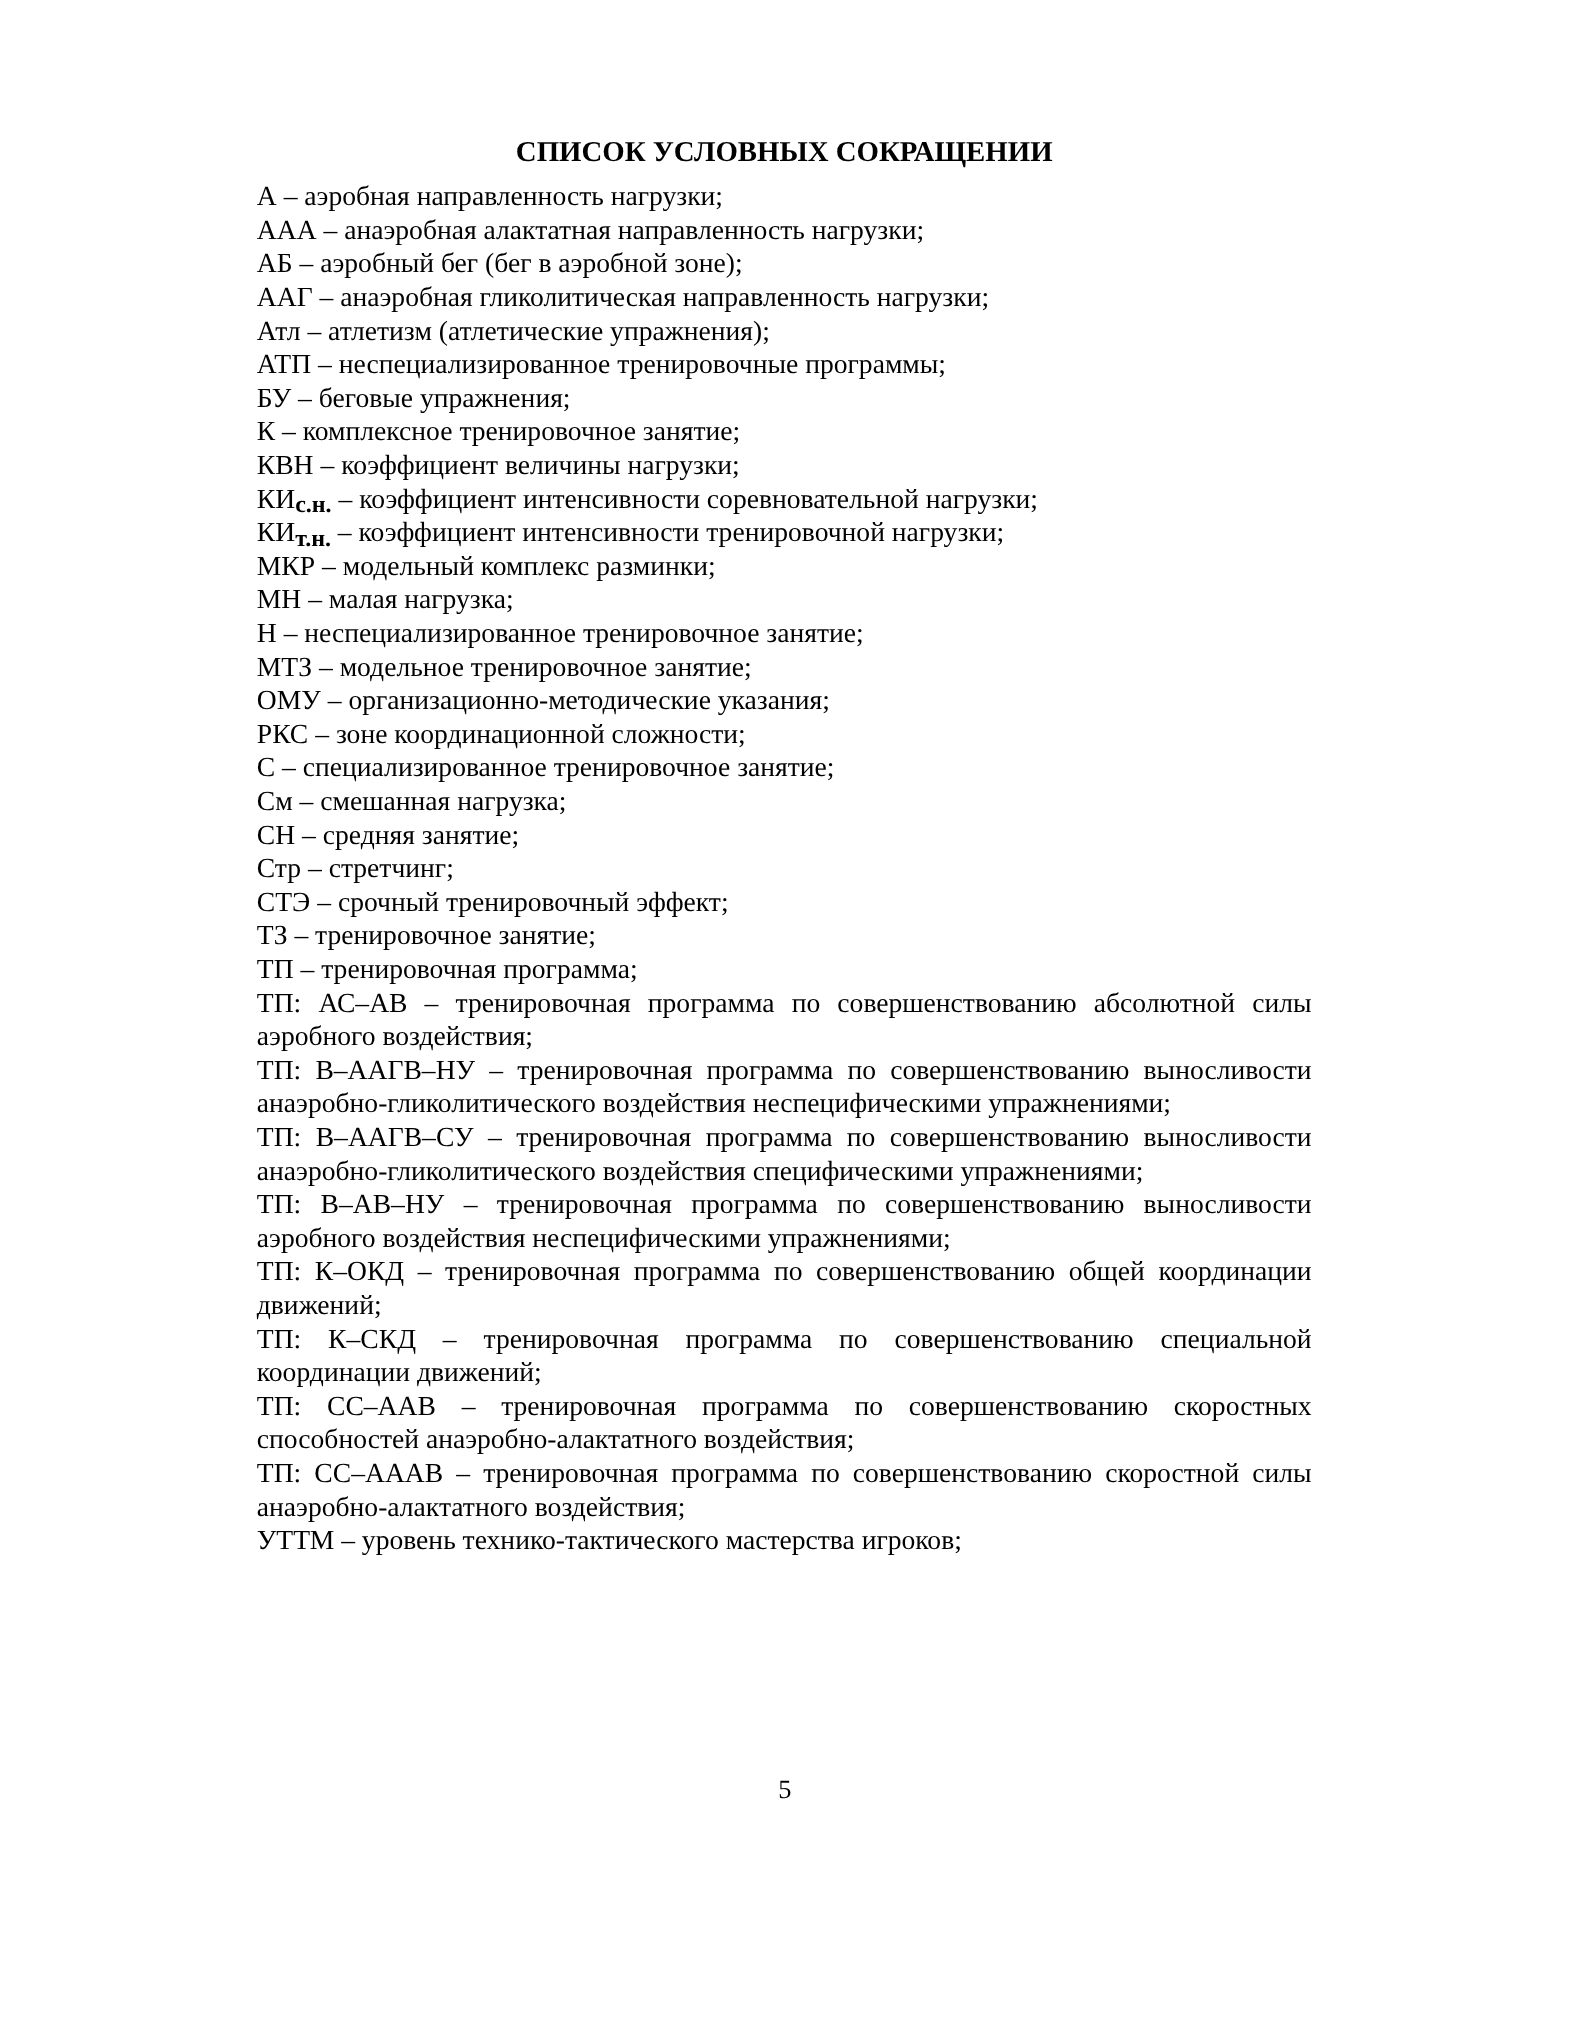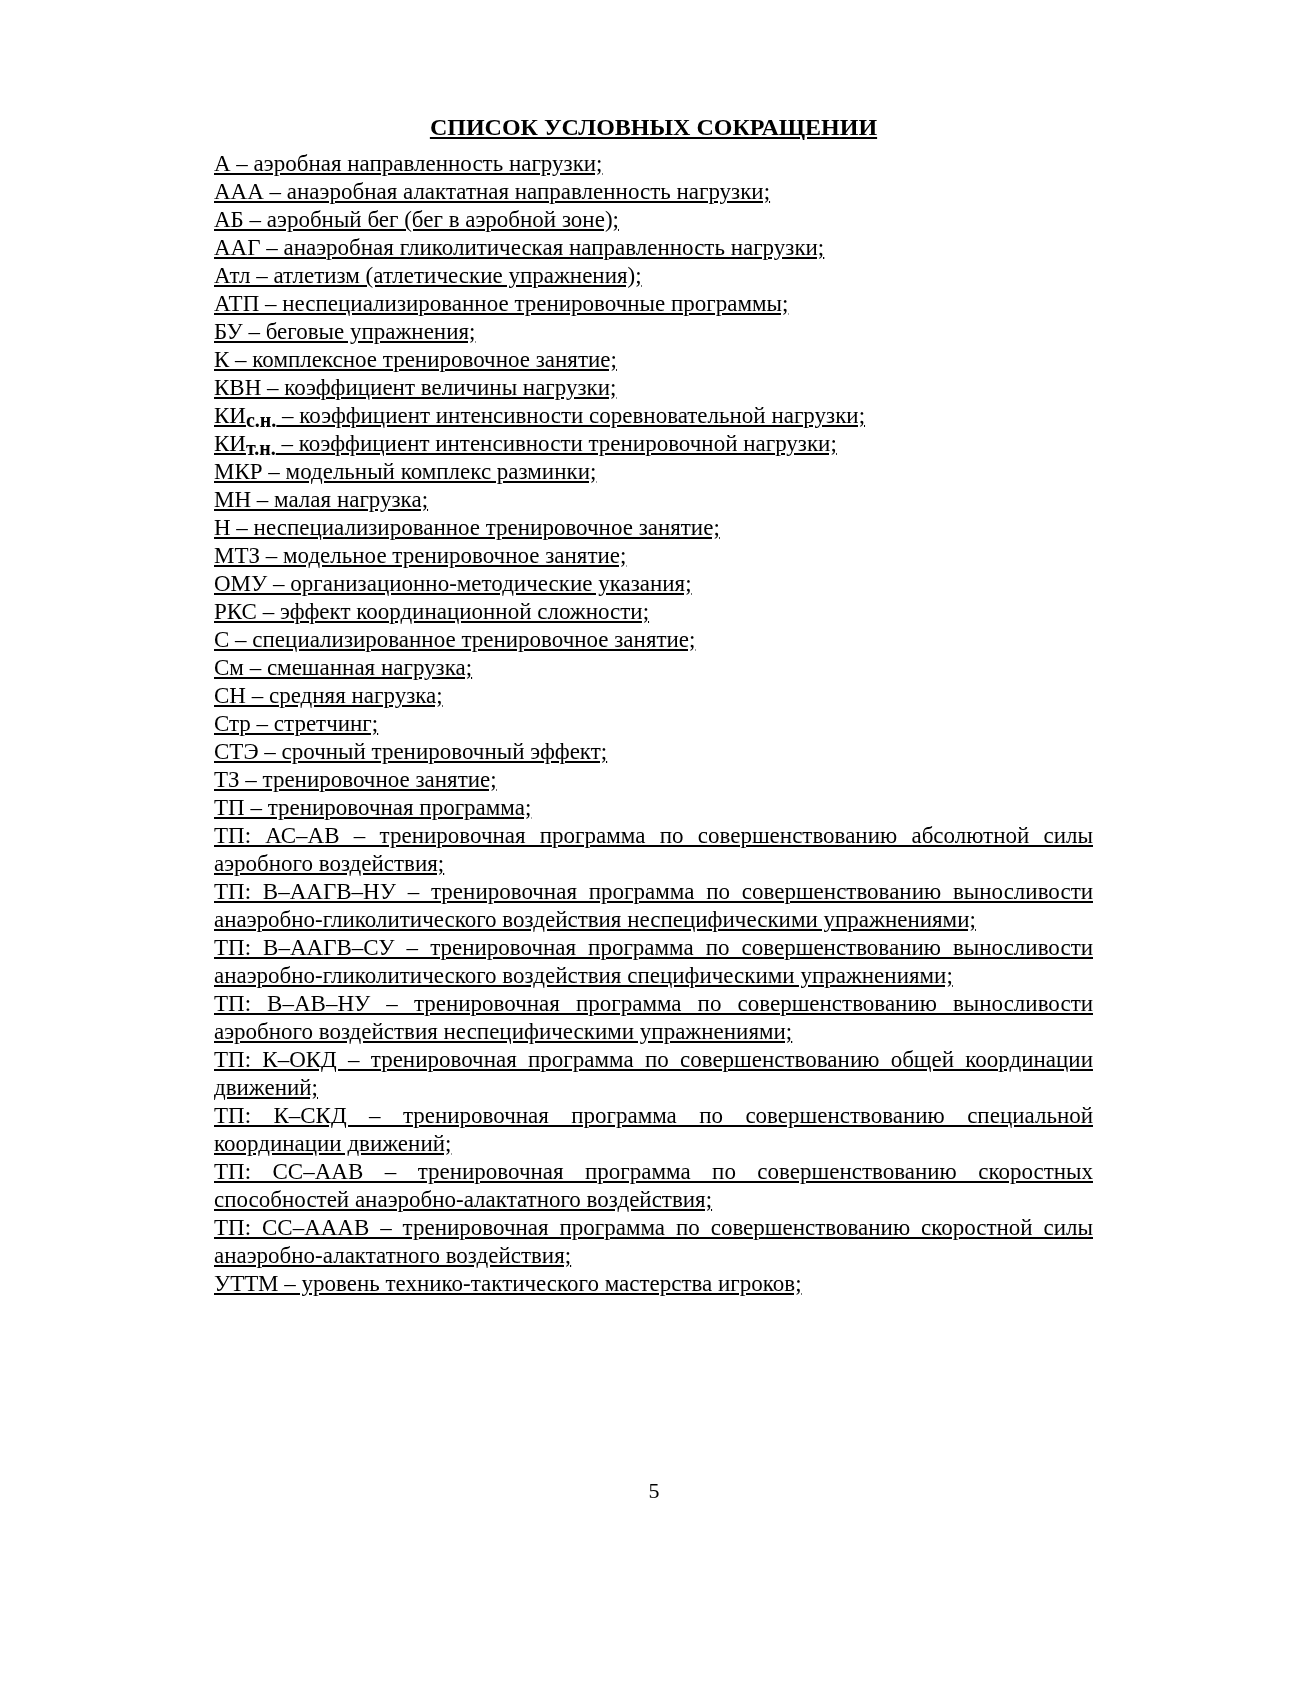--- a/index.html
+++ b/index.html
@@ -10,21 +10,20 @@
   .page {
     position: relative;
     width: 1308px;
     height: 1696px;
     box-sizing: border-box;
     background: #ffffff;
     color: #000000;
     font-family: "Liberation Serif", "DejaVu Serif", serif;
     padding: 112px 215px 0 214px;
     overflow: hidden;
-    text-decoration: underline;
   }
   .title {
     margin: 0 0 8px 0;
     font-size: 24px;
     line-height: 30px;
     font-weight: bold;
     text-align: center;
   }
   .abbr-list {
     width: 100%;
@@ -84,27 +83,27 @@
   <p class="item"><span class="pre">МКР – модельный комплекс разминки;</span></p>
 
   <p class="item"><span class="pre">МН – малая нагрузка;</span></p>
 
   <p class="item"><span class="pre">Н – неспециализированное тренировочное занятие;</span></p>
 
   <p class="item"><span class="pre">МТЗ – модельное тренировочное занятие;</span></p>
 
   <p class="item"><span class="pre">ОМУ – организационно-методические указания;</span></p>
 
-  <p class="item"><span class="pre">РКС – эффект координационной сложности;</span></p>
+  <p class="item"><span class="pre">РКС – зоне координационной сложности;</span></p>
 
   <p class="item"><span class="pre">С – специализированное тренировочное занятие;</span></p>
 
   <p class="item"><span class="pre">См – смешанная нагрузка;</span></p>
 
-  <p class="item"><span class="pre">СН – средняя нагрузка;</span></p>
+  <p class="item"><span class="pre">СН – средняя занятие;</span></p>
 
   <p class="item"><span class="pre">Стр – стретчинг;</span></p>
 
   <p class="item"><span class="pre">СТЭ – срочный тренировочный эффект;</span></p>
 
   <p class="item"><span class="pre">ТЗ – тренировочное занятие;</span></p>
 
   <p class="item"><span class="pre">ТП – тренировочная программа;</span></p>
 
   <p class="item"><span class="pre">ТП: АС–АВ – тренировочная программа по совершенствованию абсолютной силы аэробного воздействия;</span></p>

